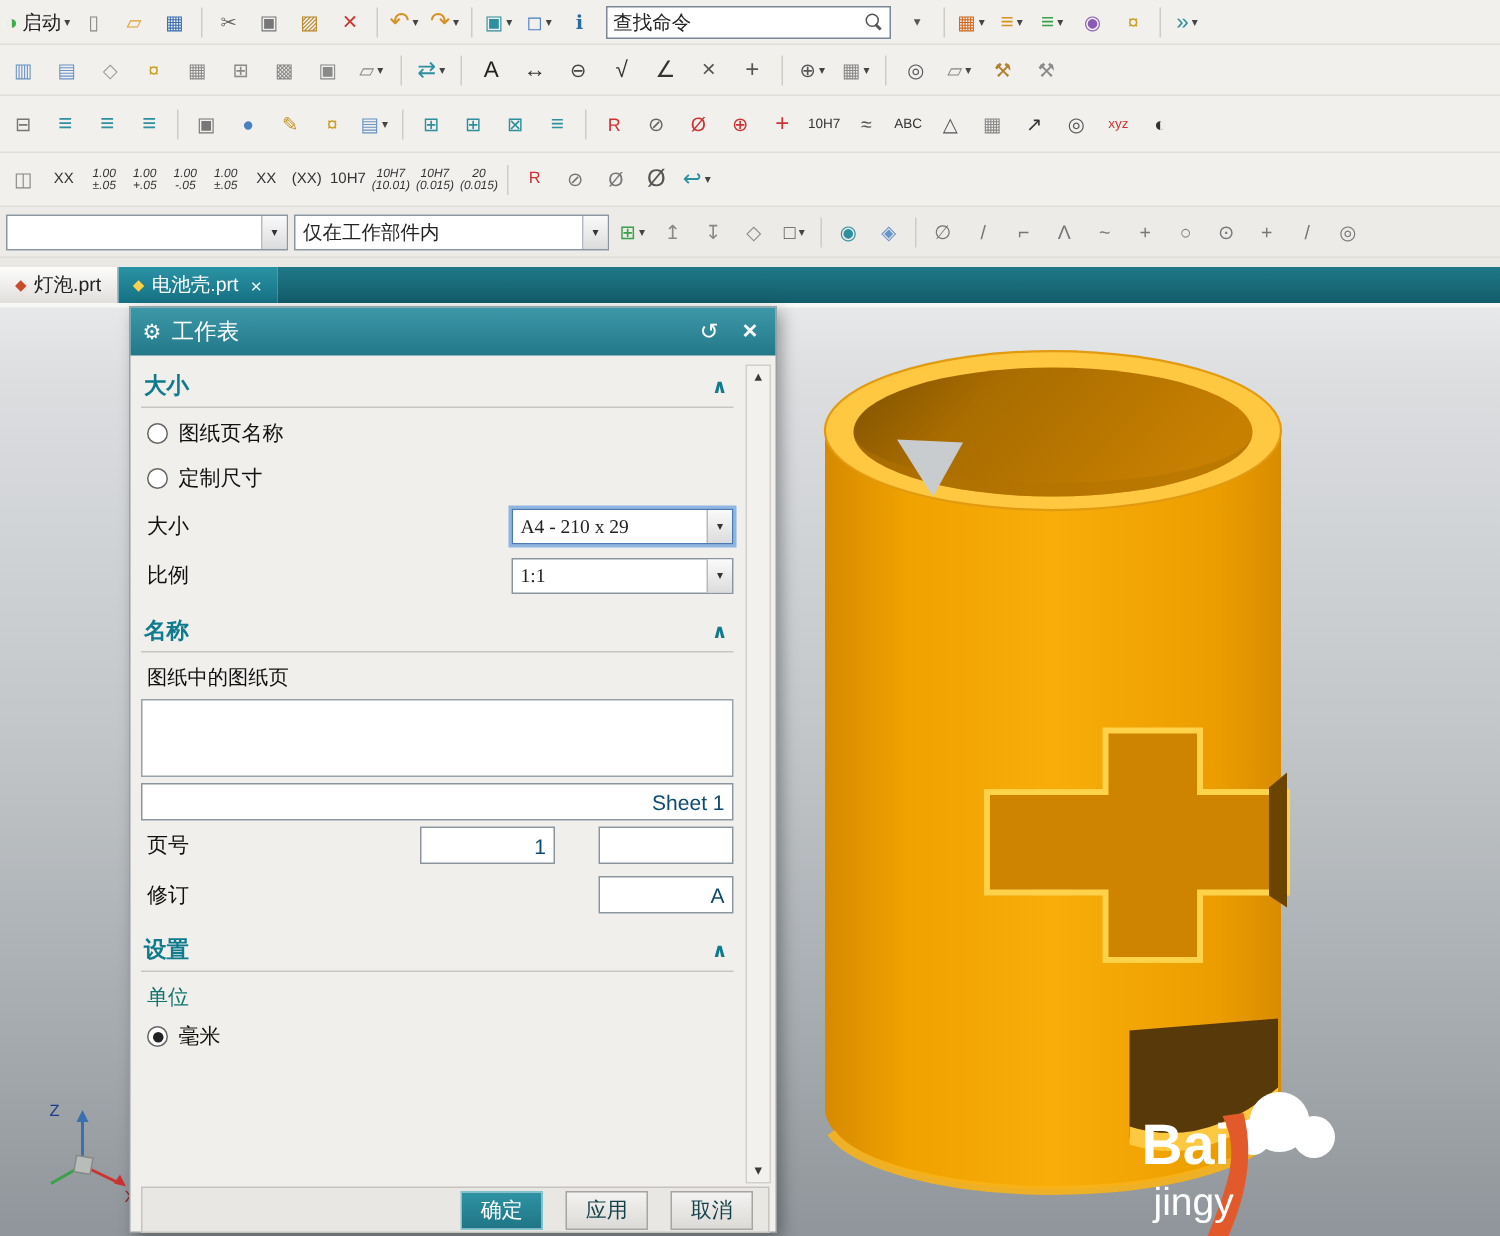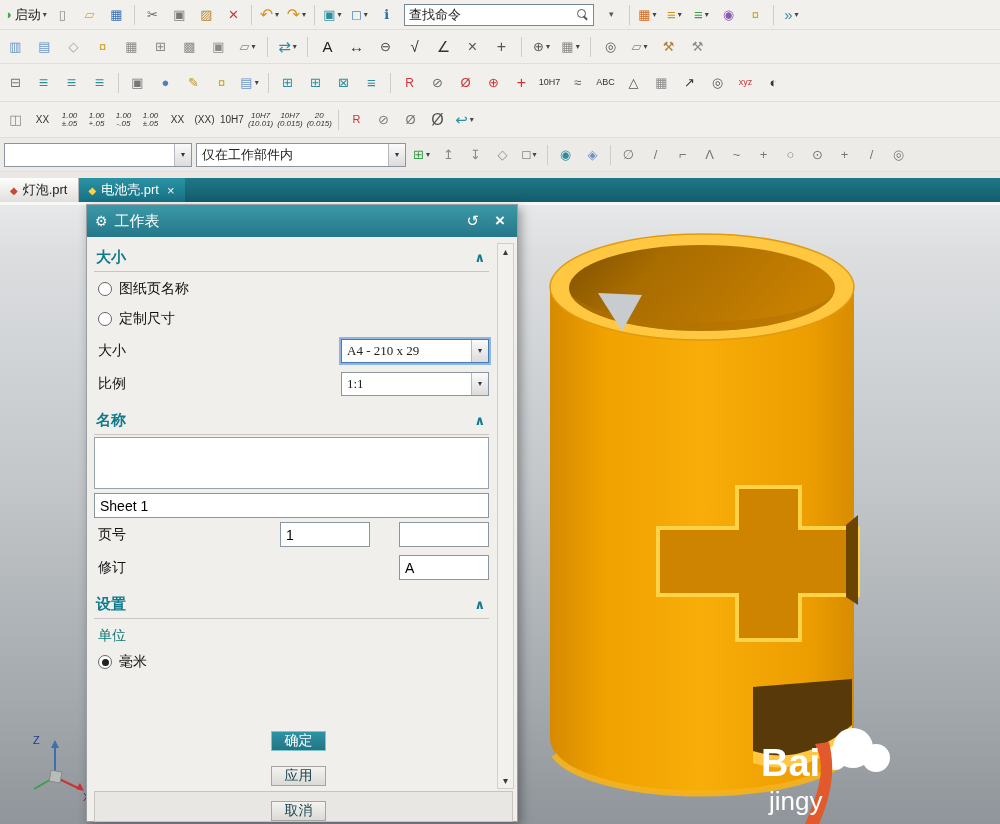--- a/index.html
+++ b/index.html
@@ -84,35 +84,35 @@
            display:inline-flex; align-items:center; justify-content:center; margin-right:7px; flex:none; }
   .radio.checked::after { content:""; width:7px; height:7px; border-radius:50%; background:#222; }
 
   .field-row { display:flex; align-items:center; height:33px; padding-left:4px; }
   .flabel { font-size:14px; color:#111; }
   .fieldcombo { width:148px; margin-left:auto; }
   .sizecombo { border-color:#4a7ab5; box-shadow:0 0 0 2px #8db6e2; }
   .sublabel { font-size:13.5px; color:#111; margin:8px 0 5px 4px; }
   .listbox { height:52px; background:#fff; border:1px solid #98a2aa; margin:0 0 4px 0; }
   .tinput { height:25px; border:1px solid #8a959d; background:#fff; font-size:14px;
-            padding:0 5px; font-family:inherit; color:#000000; width:100%; }
+            padding:0 5px; font-family:inherit; color:#0c4a6e; width:100%;text-align:right; }
   .w90 { width:90px; flex:none; }
   .pagerow .flabel { width:182px; flex:none; }
   .pagerow .tinput + .tinput { margin-left:auto; }
   .revrow .tinput { margin-left:auto; }
   .units-label { color:#0f766e; font-size:14px; margin:8px 0 2px 4px; }
 
   .dlg-scroll { position:absolute; top:38px; right:3px; width:17px; height:546px;
                 background:#f3f1ee; border:1px solid #d2cfcb; }
   .sarr { position:absolute; left:0; right:0; text-align:center; font-size:10px; color:#3a3a3a; }
   .sarr.top { top:2px; } .sarr.bottom { bottom:2px; }
 
   .dlg-btnbar { position:absolute; left:7px; right:4px; top:586px; height:31px;
                 background:#e9e7e3; border:1px solid #c7c4c0; display:flex; align-items:center;
-                justify-content:flex-end; gap:15px; padding-right:10px;flex-direction:column; }
+                justify-content:flex-end; gap:15px; padding-right:10px; }
   .dlg-btnbar button { height:26px; min-width:55px; font-size:14px; font-family:inherit; cursor:default; }
   .btn-ok { background:linear-gradient(#2f93a3,#1f7585); color:#fff; border:1px solid #7fc3cf; }
   .btn-plain { background:linear-gradient(#f4f3f1,#dcdad6); color:#123f4a; border:1px solid #a8a5a1; }
 </style>
 </head>
 <body>
 
 <div id="app">
 
   <div id="row1" class="tbrow">
@@ -487,20 +487,21 @@
           <span class="val">1:1</span>
           <span class="cbtn">▾</span>
         </div>
       </div>
 
       
       <div class="sec-head" style="margin-top:6px;">
         <span>名称</span>
         <span class="chev">∧</span>
       </div>
+      <div class="sublabel">图纸中的图纸页</div>
       <div class="listbox"></div>
       <input class="tinput" value="Sheet 1" style="">
       <div class="field-row pagerow">
         <span class="flabel">页号</span>
         <input class="tinput w90" value="1" style="">
         <input class="tinput w90" value="" style="">
       </div>
       <div class="field-row revrow">
         <span class="flabel">修订</span>
         <input class="tinput w90" value="A" style="">

